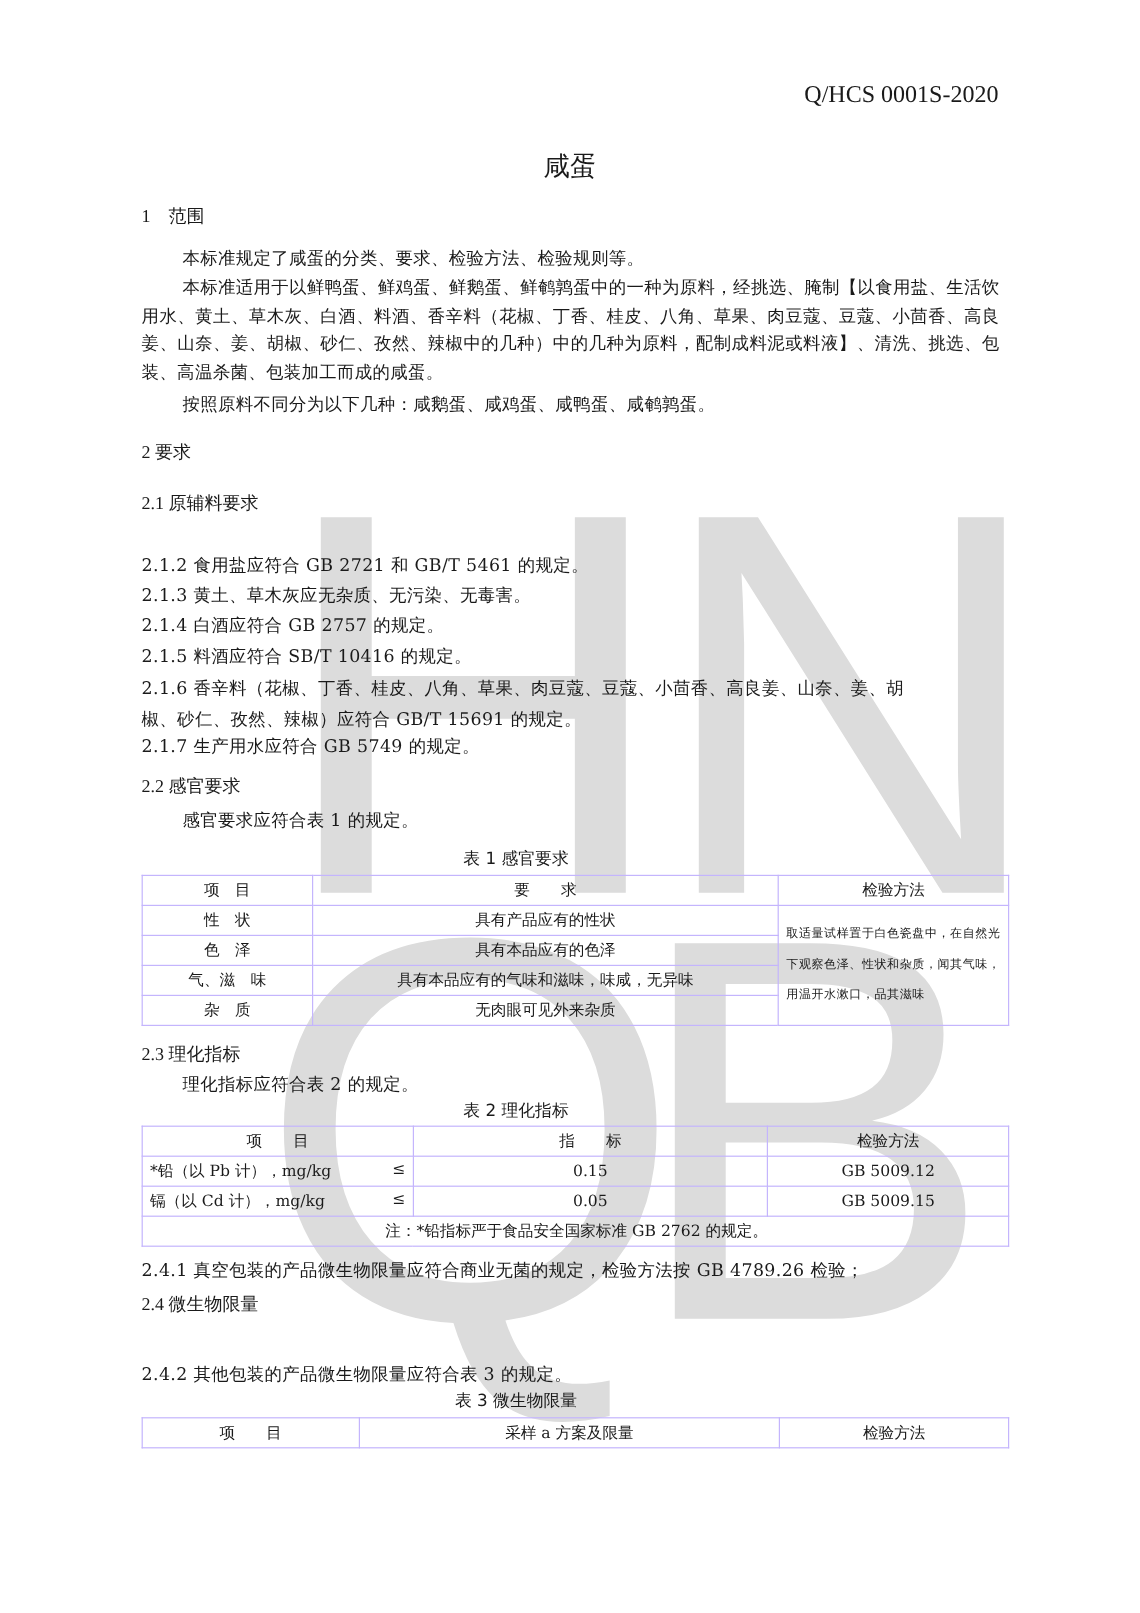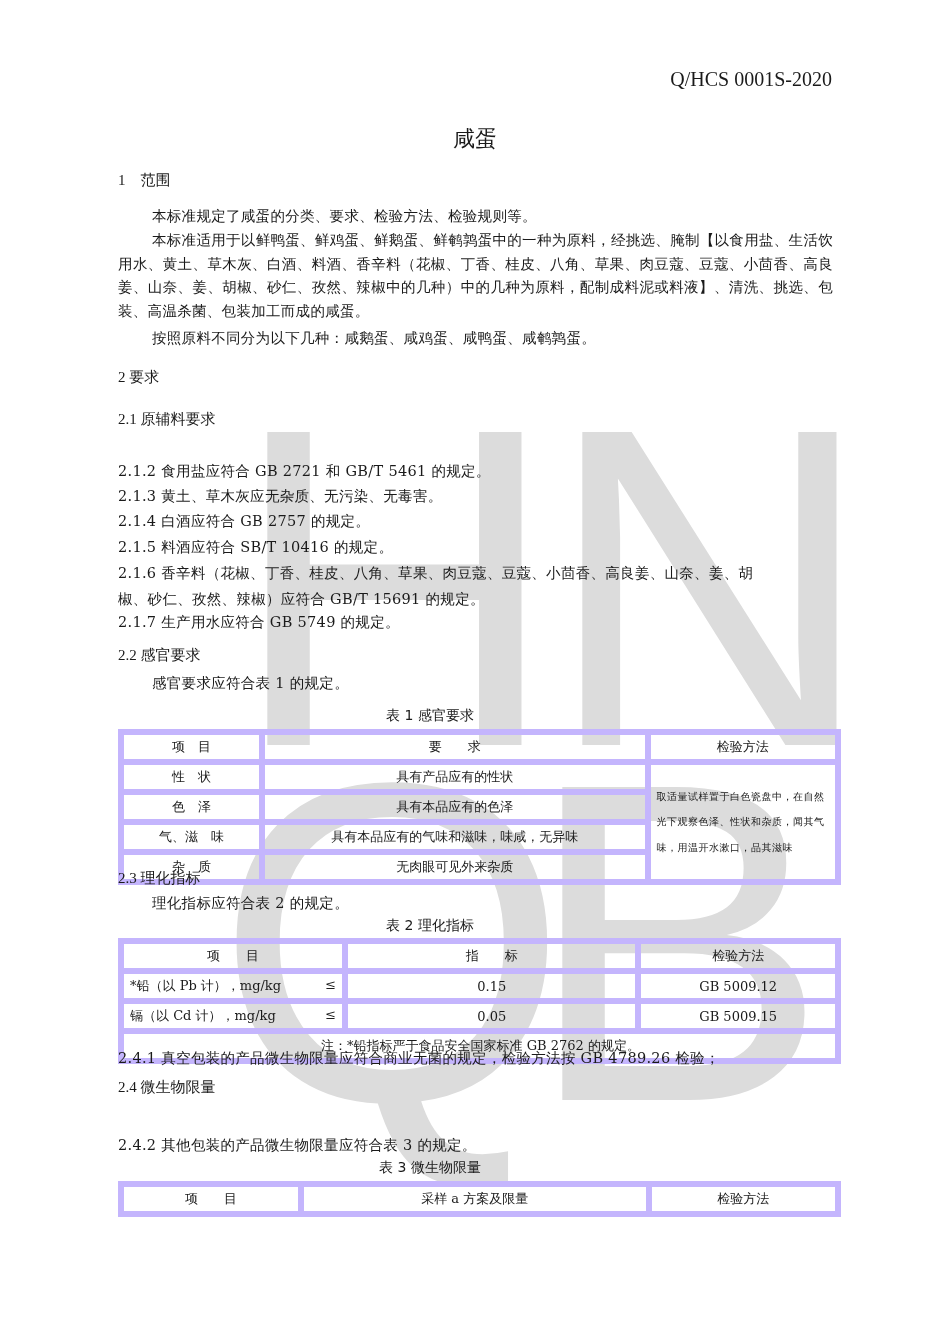--- a/index.html
+++ b/index.html
@@ -17,21 +17,21 @@
                font-family: "DejaVu Sans", sans-serif; font-size: 22px; }
   .abs { position: absolute; left: 118px; white-space: nowrap; }
   .h { font-family: Liberation Serif, serif; font-size: 15px; }
   .p { font-size: 14.5px; letter-spacing: 0.3px; }
   .ind { left: 152px; }
   .para { position: absolute; left: 118px; width: 715px; font-size: 14.5px; line-height: 23.5px;
           text-indent: 34px; text-align: justify; letter-spacing: 0.3px; }
   .cap { position: absolute; left: 0; width: 860px; text-align: center; font-family: "DejaVu Sans", sans-serif;
          font-size: 14px; }
   table { position: absolute; left: 118px; border-collapse: collapse; font-size: 13px; background: transparent; }
-  td, th { border: 6px solid #c4b5fd; font-weight: normal; text-align: center; padding: 0 4px; }
+  td, th { border: 1px solid #c4b5fd; font-weight: normal; text-align: center; padding: 0 4px; }
   .t1 { top: 729px; width: 723px; }
   .t1 td { height: 24px; }
   .t1 .method { font-size: 10px; line-height: 25.5px; text-align: left; padding: 0 6px; letter-spacing: 0.5px; }
   .t2 { top: 938px; width: 723px; }
   .t2 td { height: 24px; }
   .t2 .item { text-align: left; padding-left: 6px; }
   .t2 .item .le { float: right; padding-right: 2px; }
   .t2 .note { text-align: center; padding-left: 6px; margin-left: 29px; }
   .t3 { top: 1181px; width: 723px; }
   .t3 td { height: 24px; }

